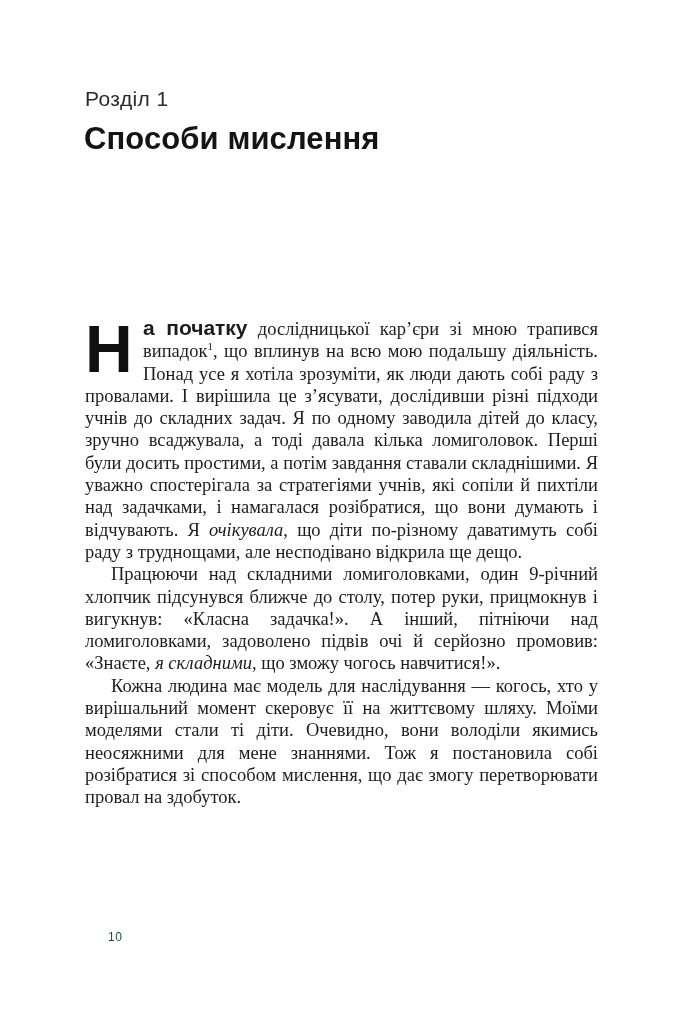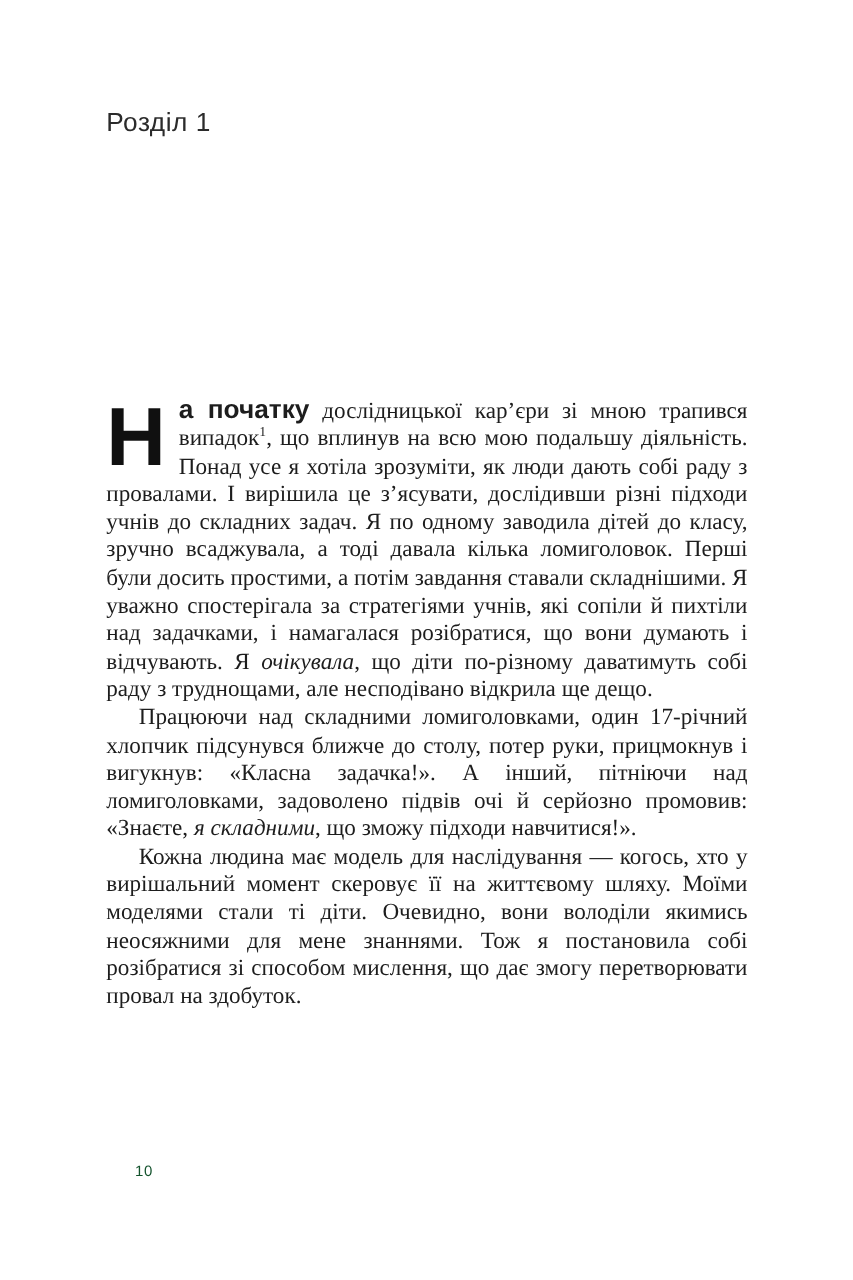--- a/index.html
+++ b/index.html
@@ -73,19 +73,20 @@
     font-size: 12px;
     color: #14532d;
     letter-spacing: 0.5px;
   }
 </style>
 </head>
 <body>
 
 <div class="page">
   <div class="chapter-label">Розділ 1</div>
+  <h1 class="title">Способи мислення</h1>
   <div class="body-text">
       <p class="para"><span class="dropcap">Н</span><span class="run-b">а початку</span><span class="run-n"> дослідницької кар’єри зі мною трапився випадок</span><sup class="run-sup">1</sup><span class="run-n">, що вплинув на всю мою подальшу діяльність. Понад усе я хотіла зрозуміти, як люди дають собі раду з провалами. І вирішила це з’ясувати, дослідивши різні підходи учнів до складних задач. Я по одному заводила дітей до класу, зручно всаджувала, а тоді давала кілька ломиголовок. Перші були досить простими, а потім завдання ставали складнішими. Я уважно спостерігала за стратегіями учнів, які сопіли й пихтіли над задачками, і намагалася розібратися, що вони думають і відчувають. Я </span><span class="run-i">очікувала</span><span class="run-n">, що діти по-різному даватимуть собі раду з труднощами, але несподівано відкрила ще дещо.</span></p>
-      <p class="para indent"><span class="run-n">Працюючи над складними ломиголовками, один 17-річний хлопчик підсунувся ближче до столу, потер руки, прицмокнув і вигукнув: «Класна задачка!». А інший, пітніючи над ломиголовками, задоволено підвів очі й серйозно промовив: «Знаєте, </span><span class="run-i">я складними</span><span class="run-n">, що зможу підходи навчитися!».</span></p>
+      <p class="para indent"><span class="run-n">Працюючи над складними ломиголовками, один 9-річний хлопчик підсунувся ближче до столу, потер руки, прицмокнув і вигукнув: «Класна задачка!». А інший, пітніючи над ломиголовками, задоволено підвів очі й серйозно промовив: «Знаєте, </span><span class="run-i">я складними</span><span class="run-n">, що зможу чогось навчитися!».</span></p>
       <p class="para indent"><span class="run-n">Кожна людина має модель для наслідування — когось, хто у вирішальний момент скеровує її на життєвому шляху. Моїми моделями стали ті діти. Очевидно, вони володіли якимись неосяжними для мене знаннями. Тож я постановила собі розібратися зі способом мислення, що дає змогу перетворювати провал на здобуток.</span></p>
     </div>
   <div class="page-number">10</div>
 </div>
 
 </body></html>

